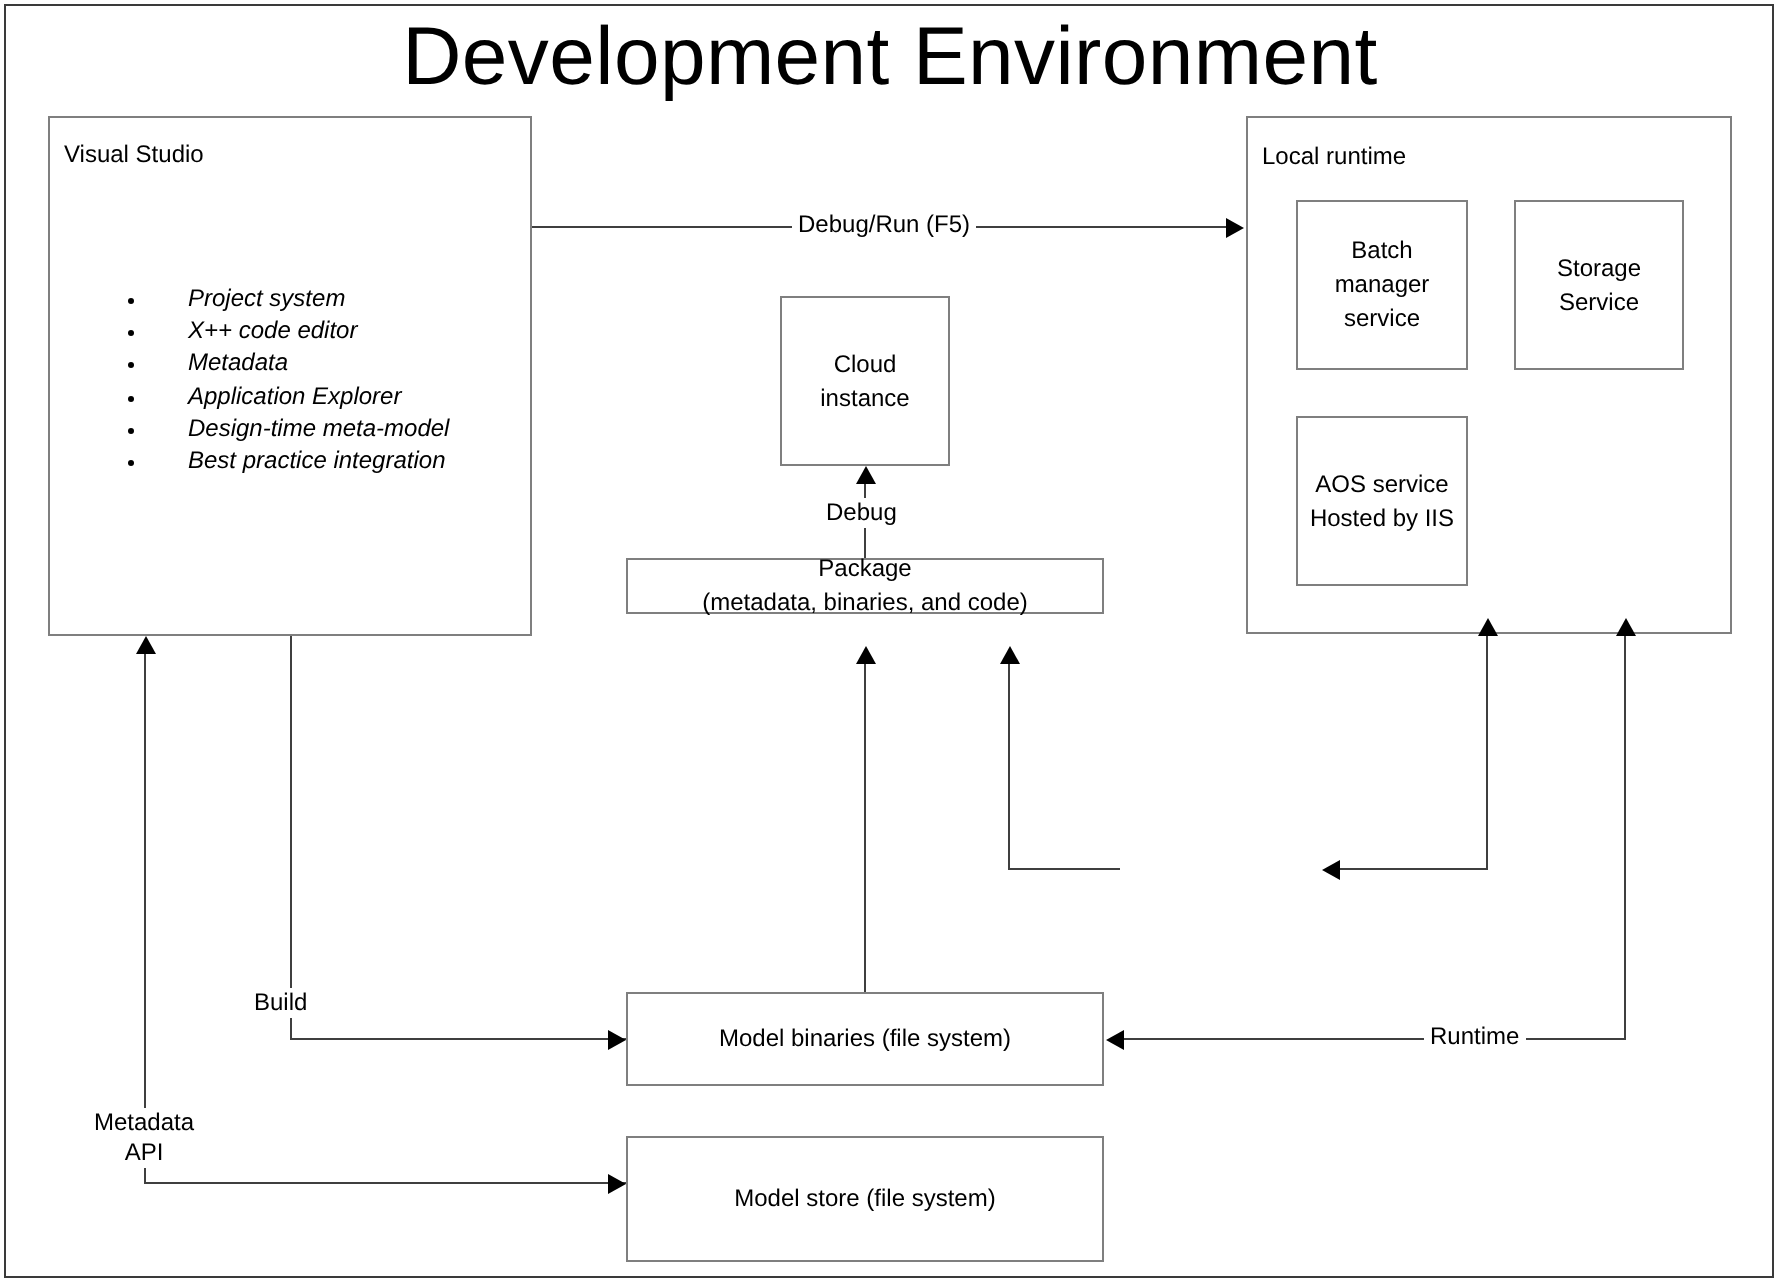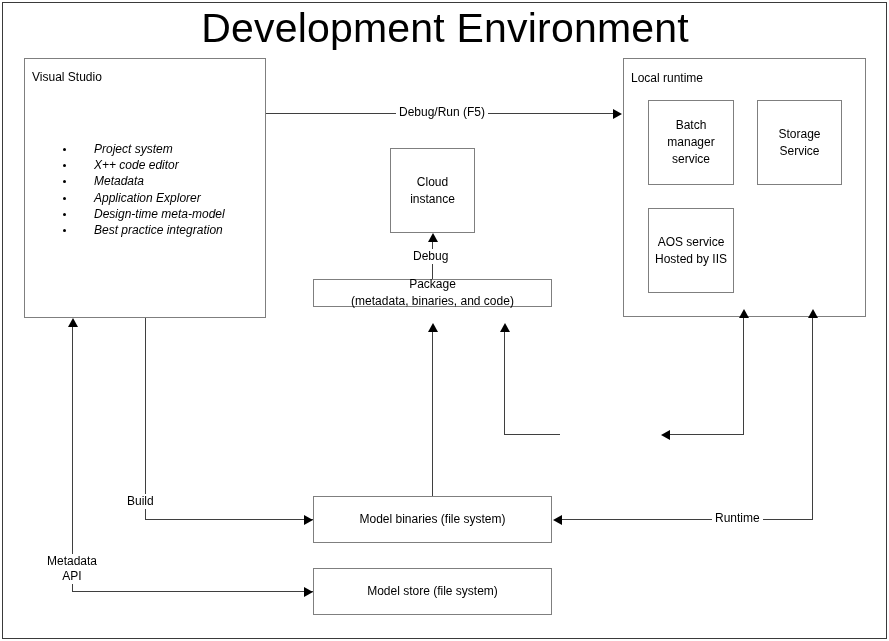--- a/index.html
+++ b/index.html
@@ -188,21 +188,21 @@
     <div>
       <span>Package</span>
       <span>(metadata, binaries, and code)</span>
     </div>
   </div>
 
   <div class="ctr" style="left:313px; top:496px; width:239px; height:47px;">
     <span>Model binaries (file system)</span>
   </div>
 
-  <div class="ctr" style="left:313px; top:568px; width:239px; height:47px;">
+  <div class="ctr" style="left:313px; top:568px; width:239px; height:63px;">
     <span>Model store (file system)</span>
   </div>
 
 
   <div class="edge h" style="left:266px; top:113px; width:347px;"></div>
   <div class="arrow arrow-r" style="left:613px; top:109px;"></div>
   <div class="edge-label" style="left:396px; top:105px;">Debug/Run (F5)</div>
 
   <div class="edge v" style="left:432px; top:241px; width:1px; height:38px;"></div>
   <div class="arrow arrow-u" style="left:428px; top:233px;"></div>

